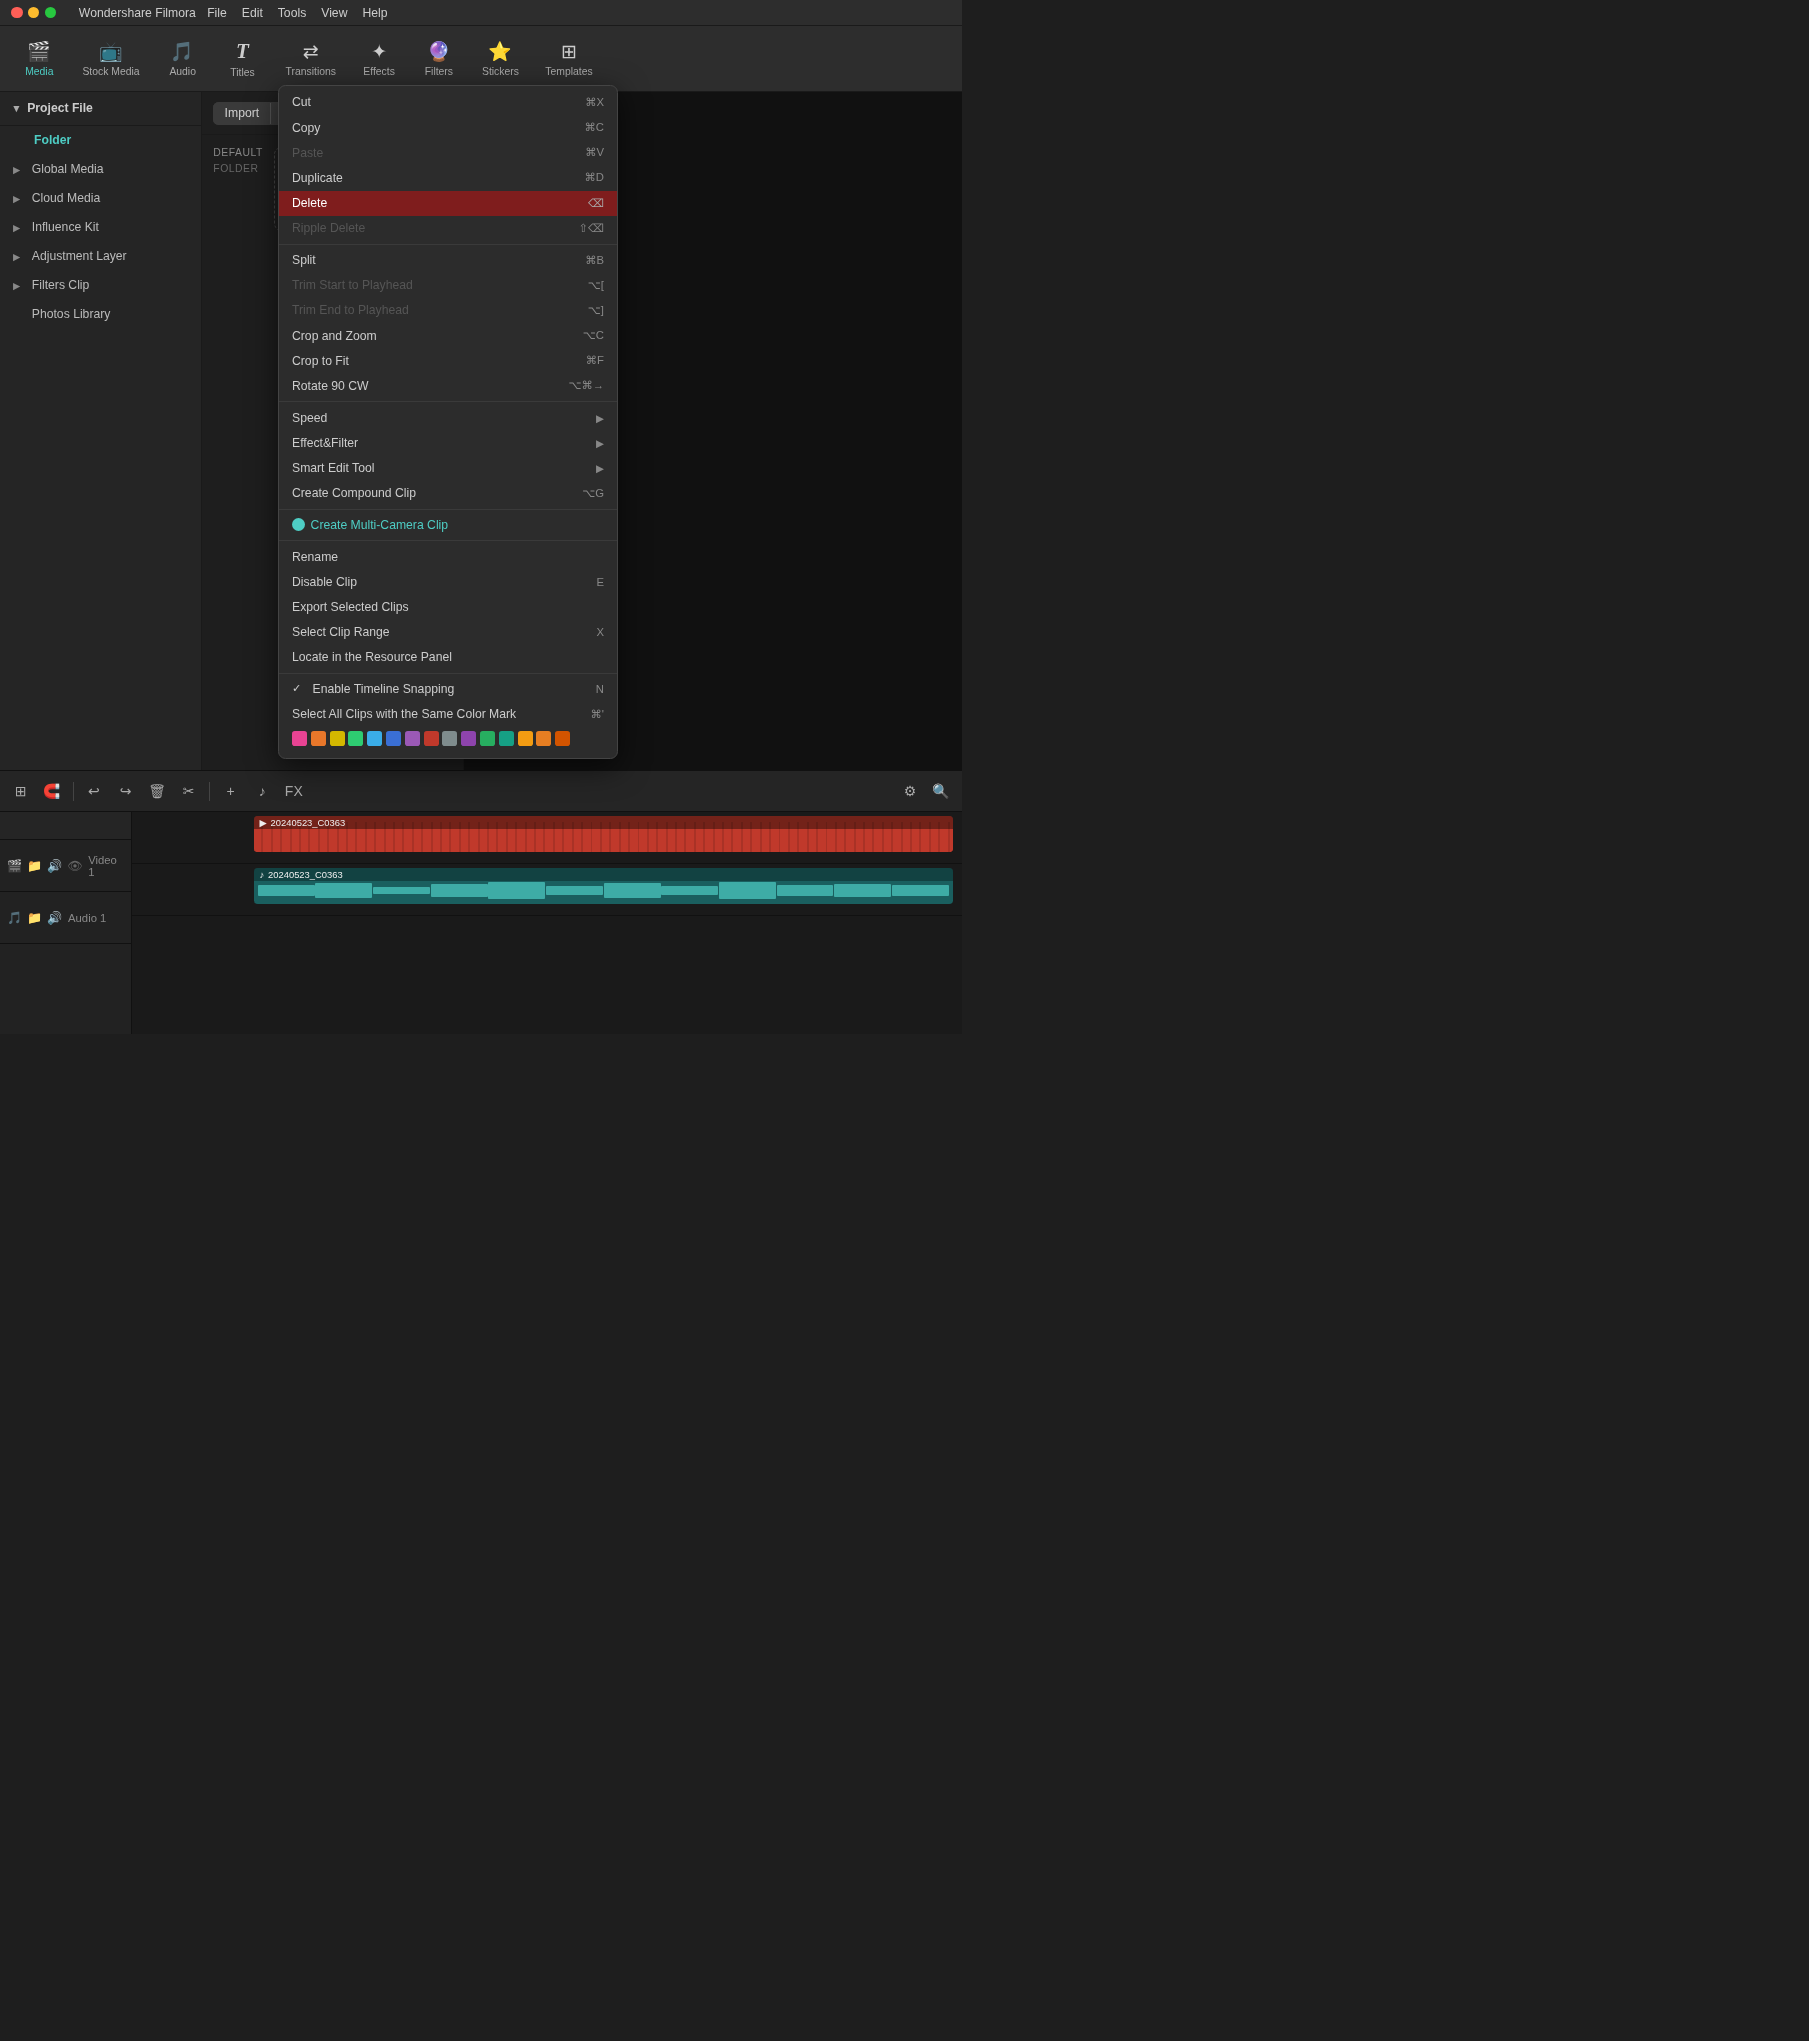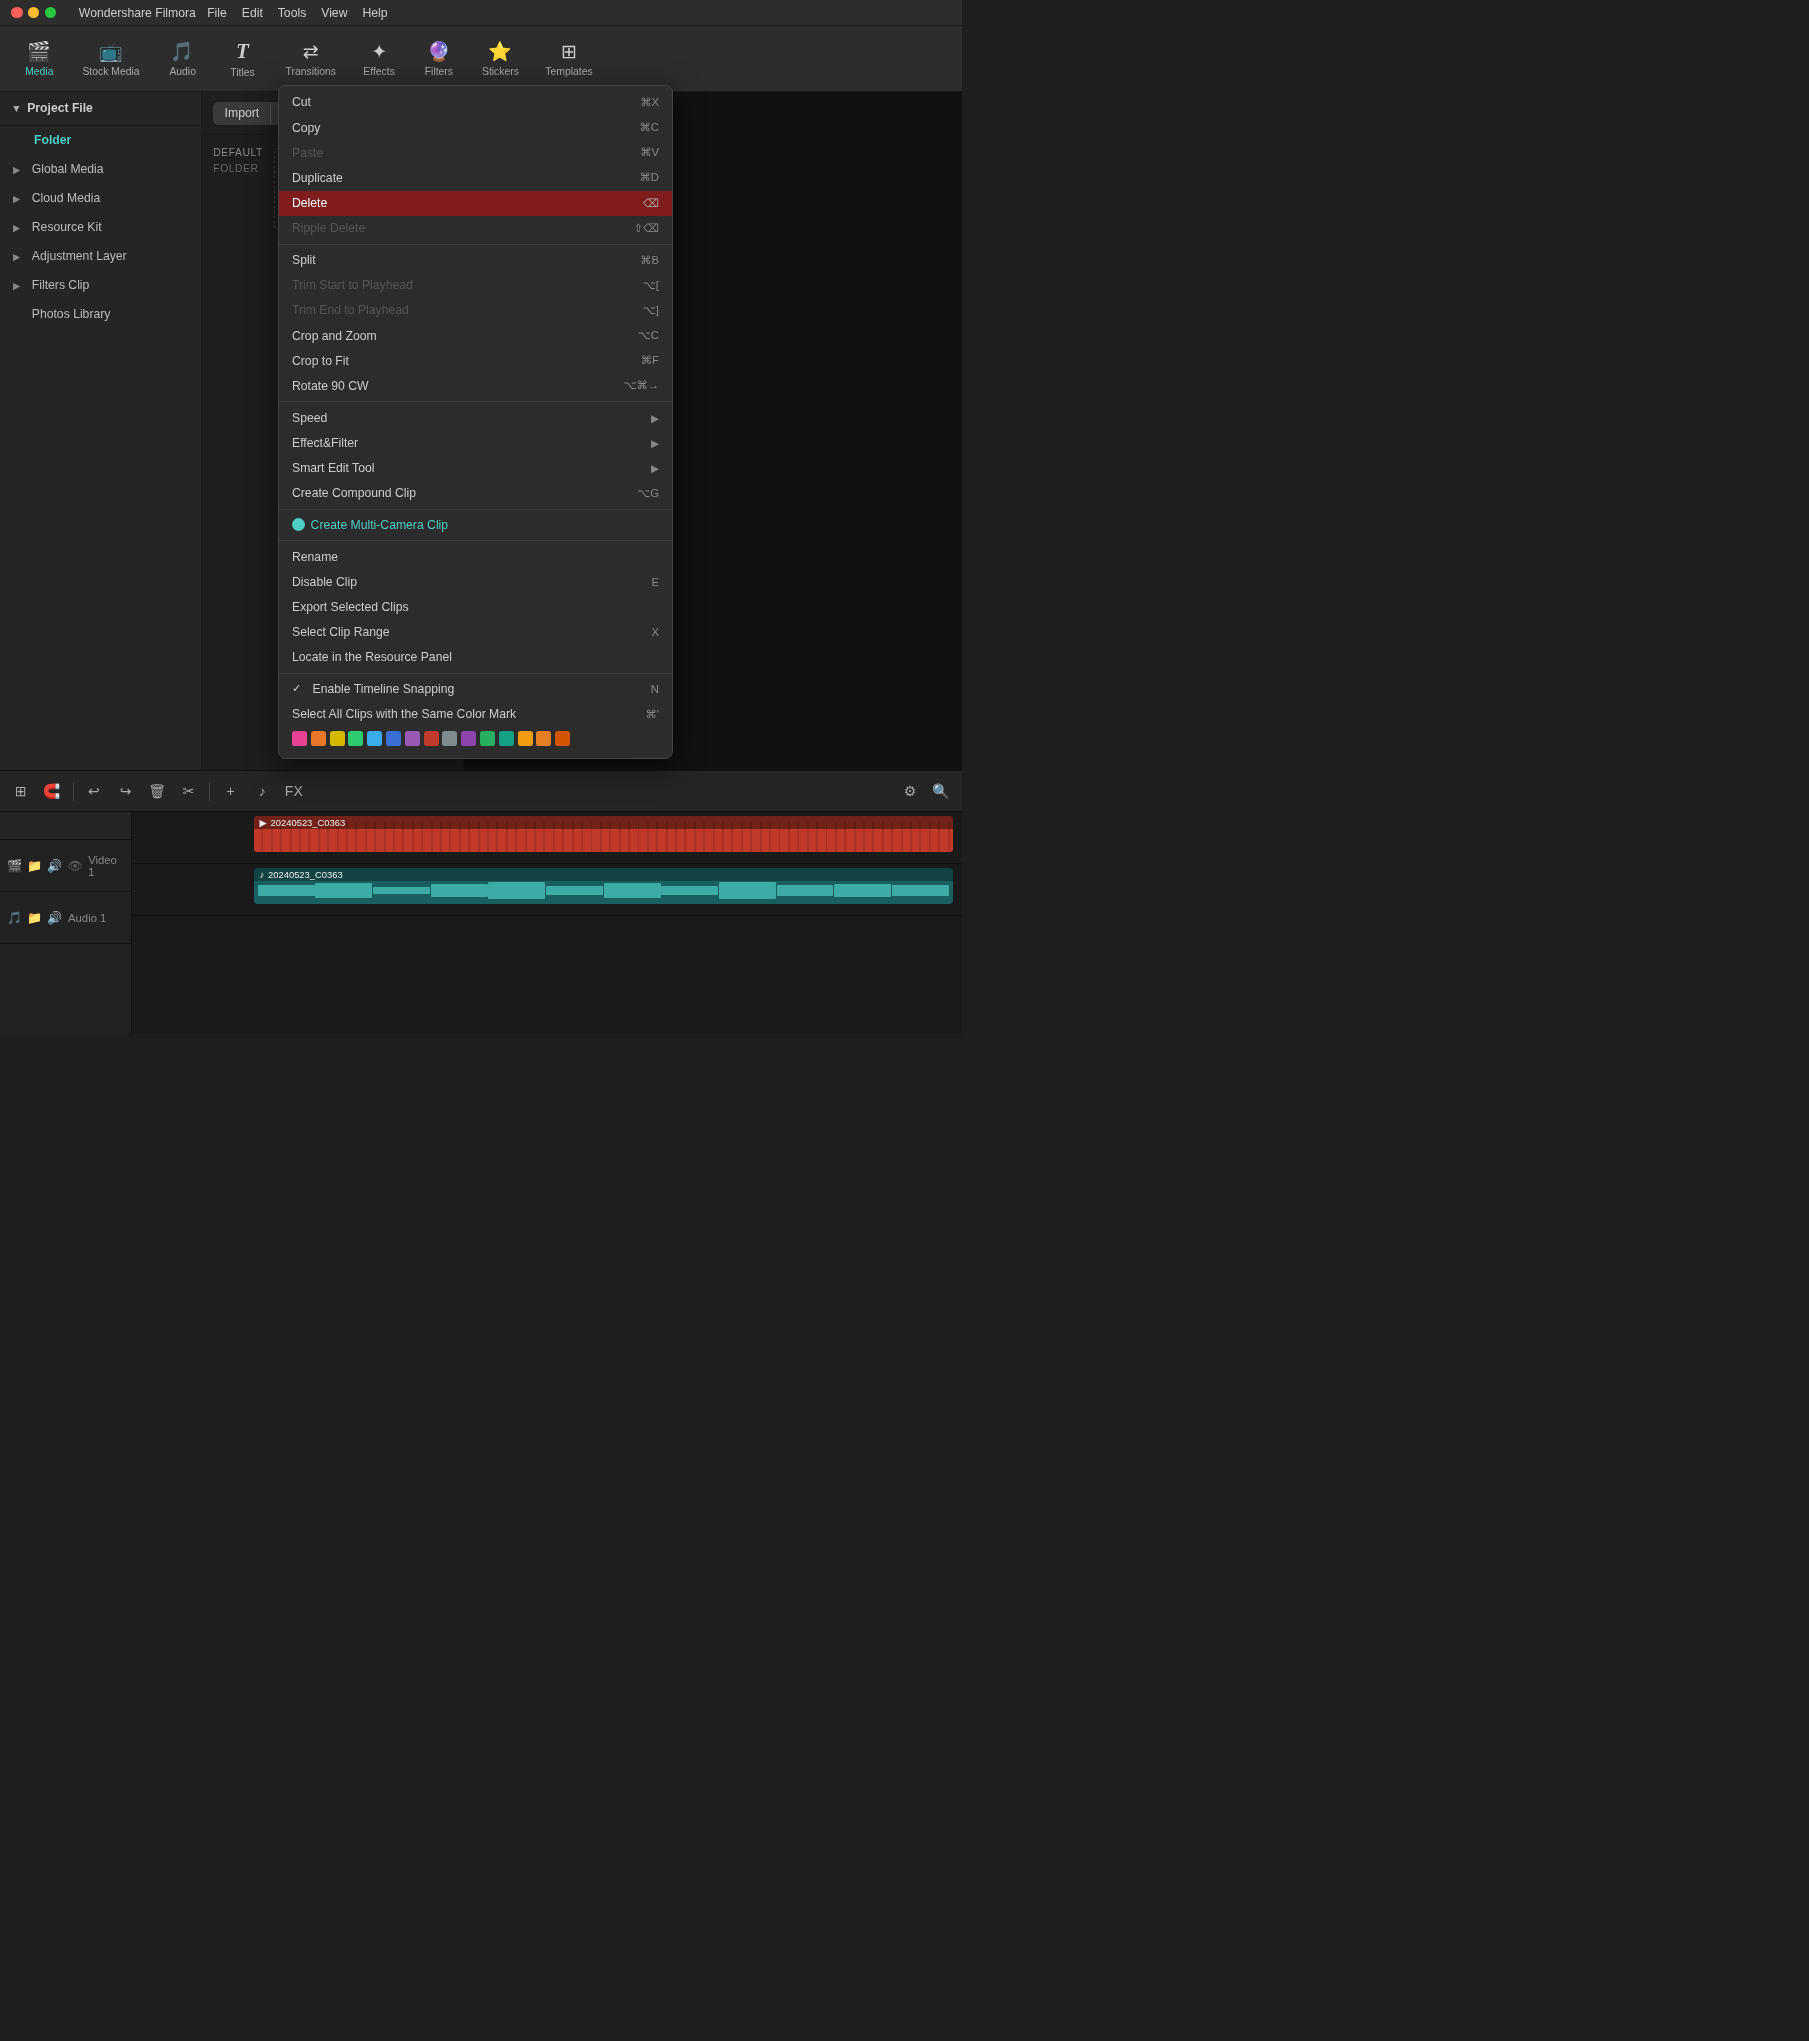--- a/index.html
+++ b/index.html
@@ -398,21 +398,21 @@
     
     .context-menu-overlay {
       position: fixed;
       top: 0; left: 0; right: 0; bottom: 0;
       z-index: 100;
     }
     .context-menu {
       position: absolute;
       top: 85px;
       left: 278px;
-      width: 395px;
+      width: 340px;
       background: #2c2c2c;
       border: 0.9px solid #444;
       border-radius: 7.5px;
       box-shadow: 0 7.5px 30px rgba(0,0,0,0.6);
       padding: 3.8px 0;
       z-index: 200;
     }
     .ctx-item {
       display: flex;
       align-items: center;
@@ -540,21 +540,21 @@
     <div class="sidebar-item">
       <span class="sidebar-chevron">▶</span>
       <span>Global Media</span>
     </div>
     <div class="sidebar-item">
       <span class="sidebar-chevron">▶</span>
       <span>Cloud Media</span>
     </div>
     <div class="sidebar-item">
       <span class="sidebar-chevron">▶</span>
-      <span>Resource Kit</span>
+      <span>Influence Kit</span>
     </div>
     <div class="sidebar-item">
       <span class="sidebar-chevron">▶</span>
       <span>Adjustment Layer</span>
     </div>
     <div class="sidebar-item">
       <span class="sidebar-chevron">▶</span>
       <span>Filters Clip</span>
     </div>
     <div class="sidebar-item">

